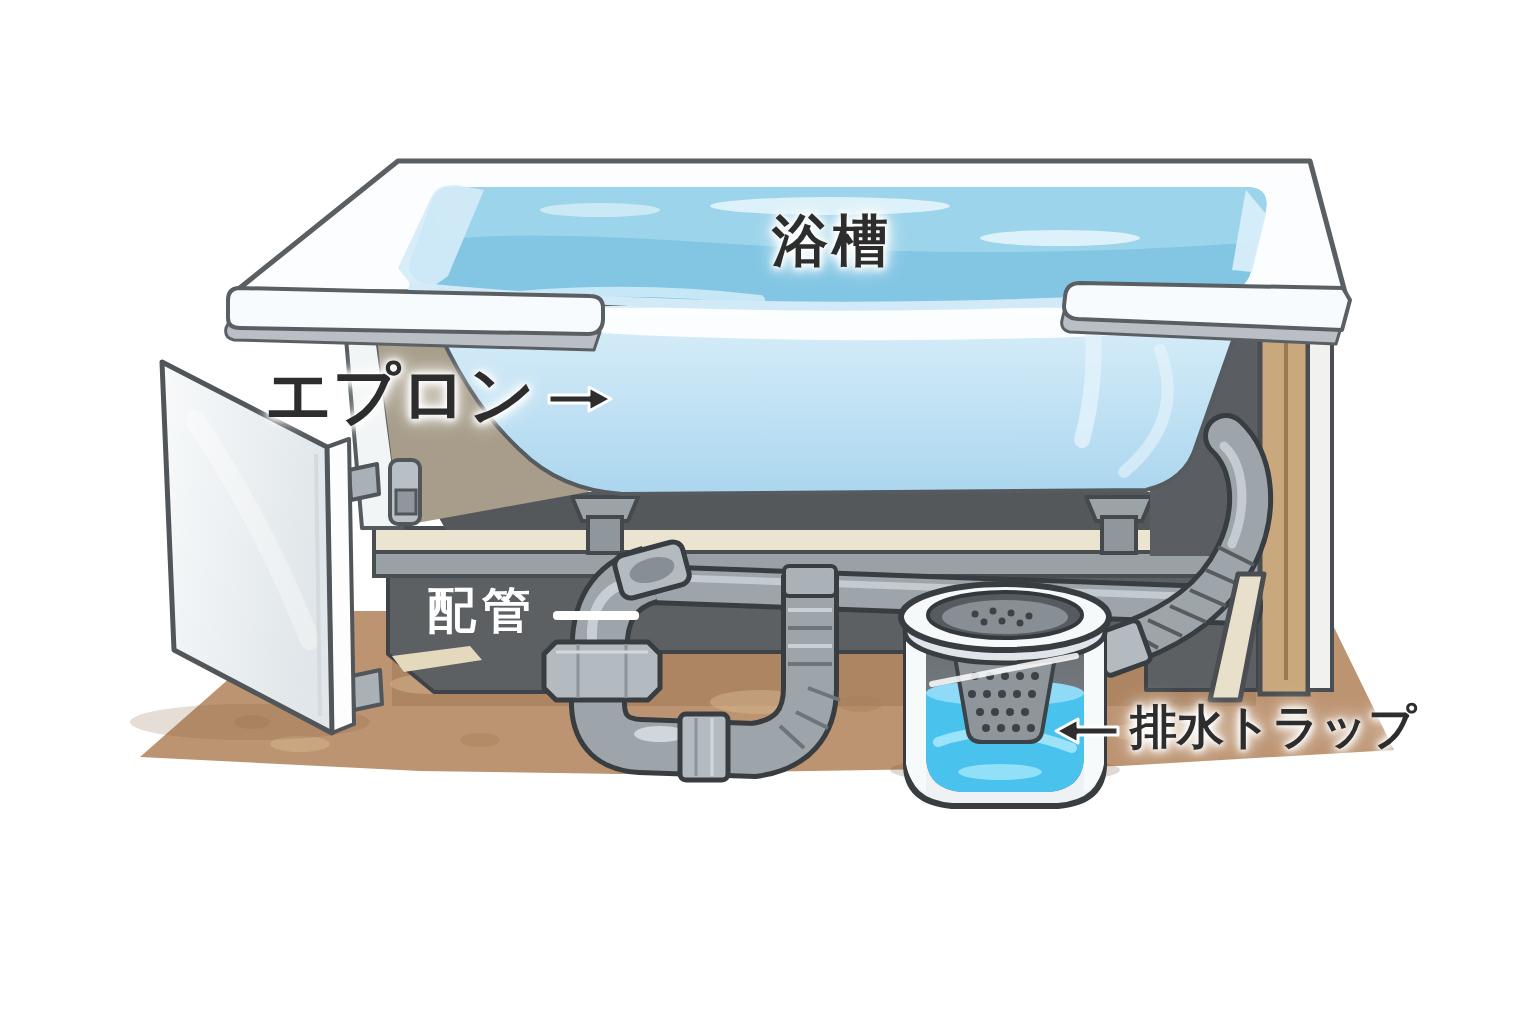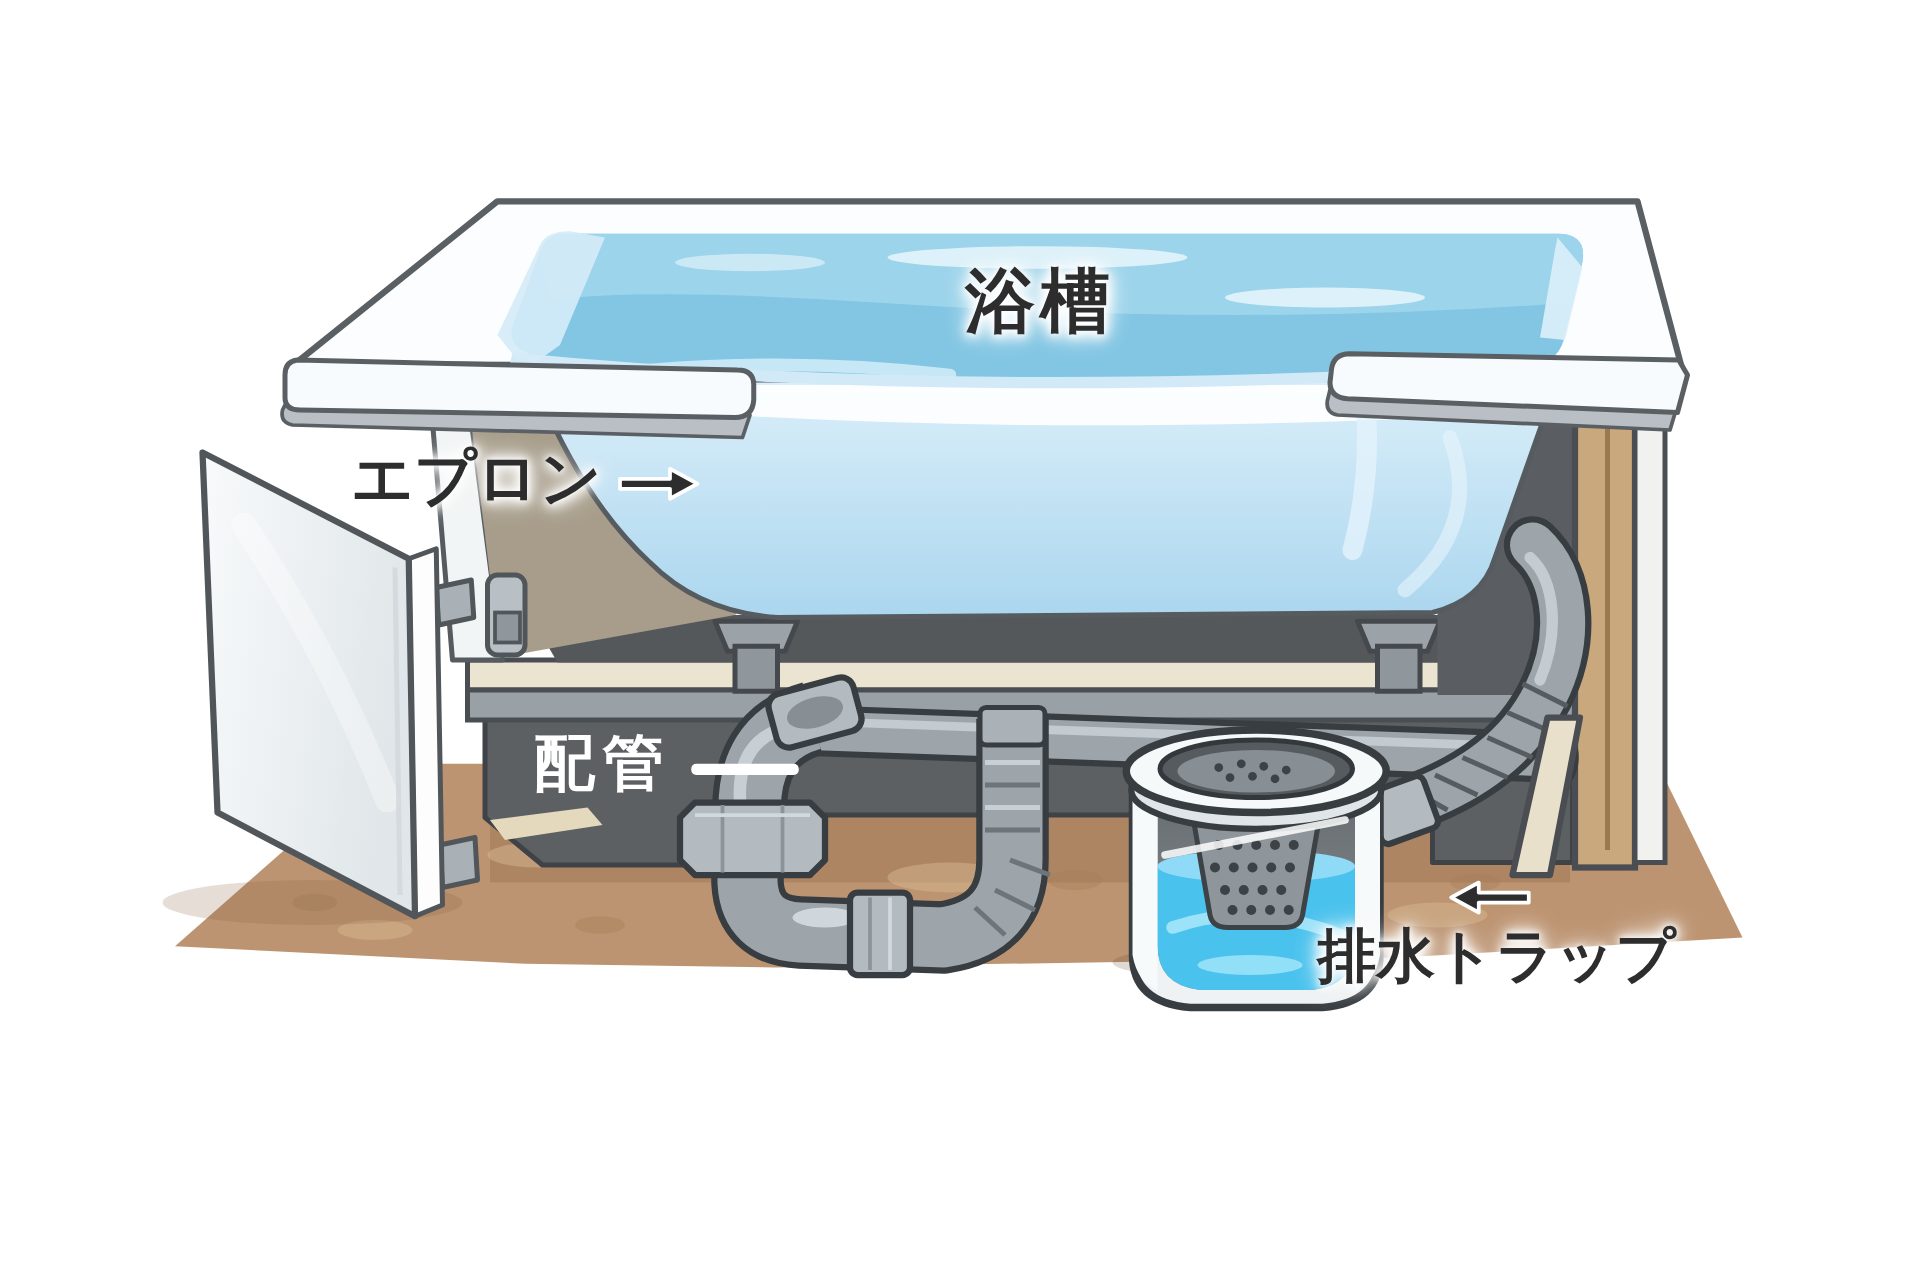--- a/index.html
+++ b/index.html
@@ -4,23 +4,23 @@
 <style>
   html,body{margin:0;padding:0;background:#ffffff;}
   .stage{
     position:relative;width:1536px;height:1024px;background:#ffffff;overflow:hidden;
     font-family:"Liberation Sans","DejaVu Sans",sans-serif;
   }
   .illu{position:absolute;left:0;top:0;}
   .label{position:absolute;display:flex;align-items:flex-start;font-weight:bold;color:#2d2d2d;white-space:nowrap;}
   .glow{text-shadow:0 0 5px #fff,0 0 10px #fff,0 0 16px #fff,0 2px 10px #fff,0 0 24px #fff;}
   .label-bathtub{left:772px;top:204px;font-size:56px;letter-spacing:4px;}
-  .label-apron{left:281px;top:350px;font-size:49px;}
+  .label-apron{left:265px;top:350px;font-size:66px;}
   .label-piping{left:427px;top:578px;font-size:49px;color:#ffffff;letter-spacing:6px;}
-  .label-drain{left:1054px;top:696px;font-size:47px;flex-direction:column;}
+  .label-drain{left:1054px;top:696px;font-size:47px;}
   .arrow-wrap{display:flex;align-items:center;}
   .arrow-right{margin-left:12px;margin-top:8px;}
   .arrow-left{margin-right:10px;margin-top:6px;}
   .dash{display:inline-block;width:86px;height:9px;background:#ffffff;border-radius:4px;margin-left:16px;margin-top:8px;}
 </style>
 </head>
 <body>
 
 <div class="stage">
 

